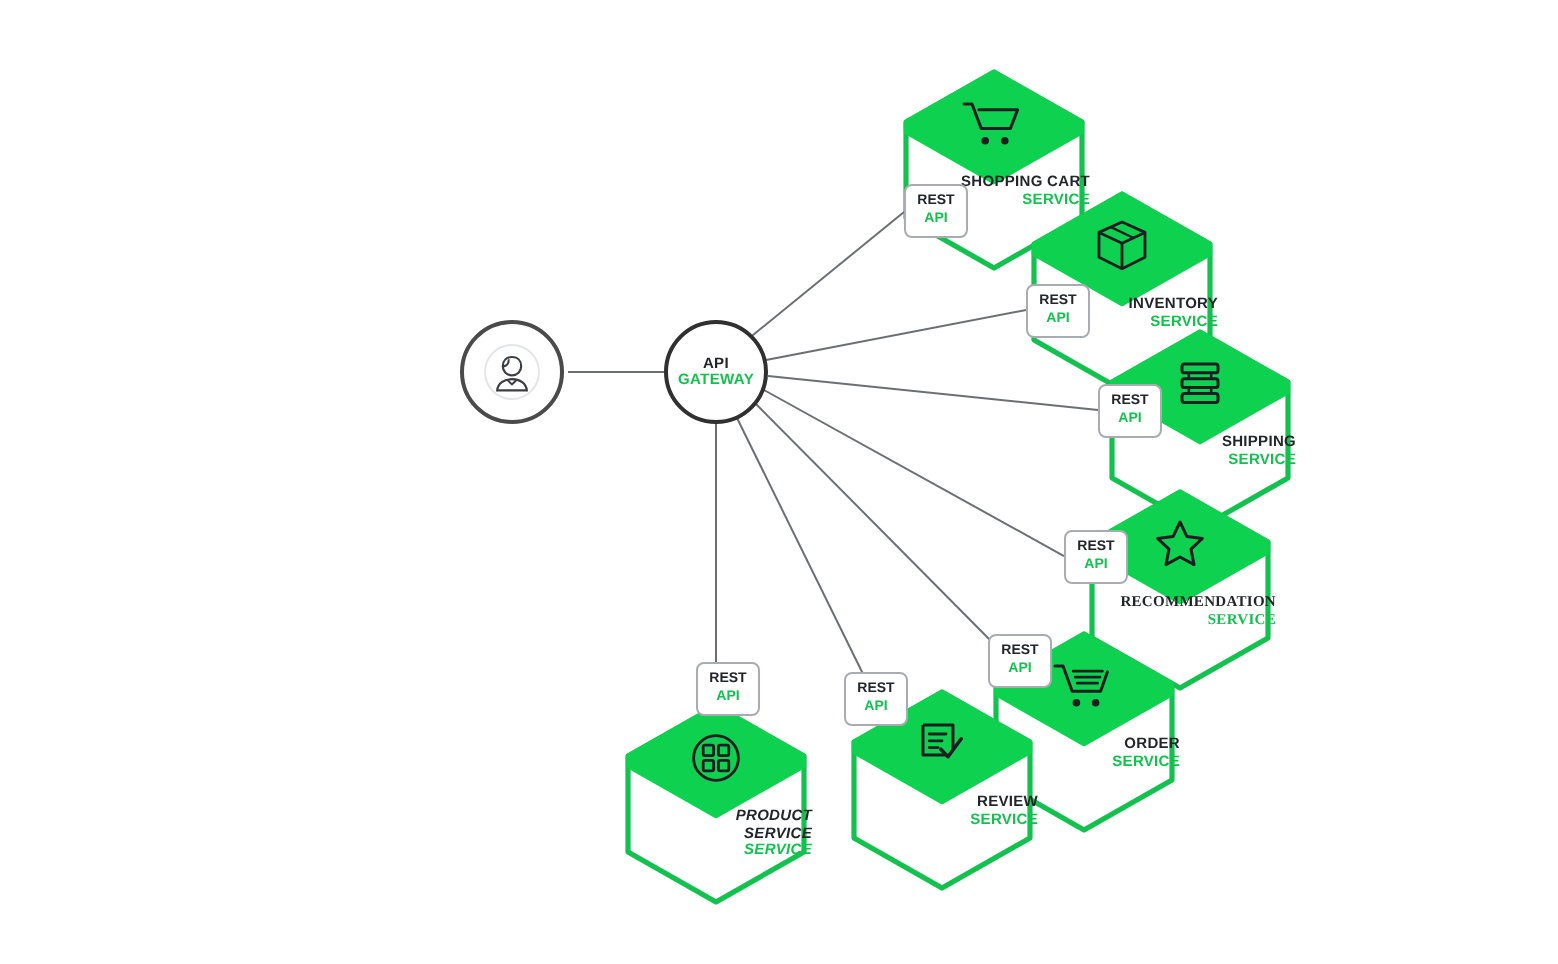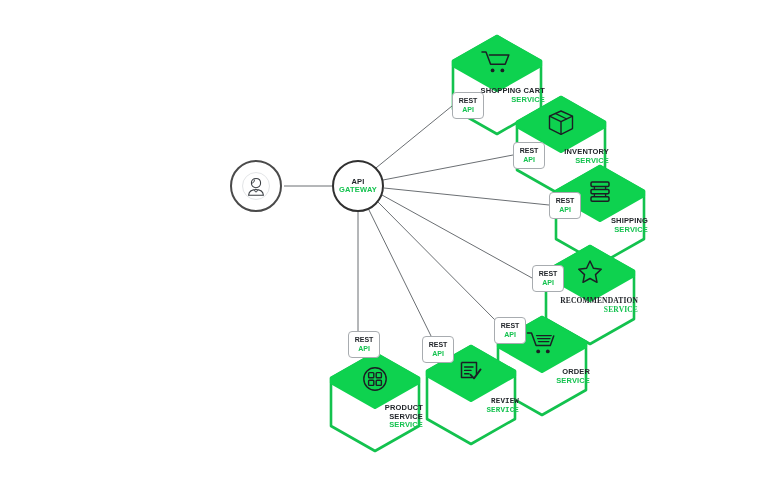--- a/index.html
+++ b/index.html
@@ -273,42 +273,42 @@
         </div>
         <div class="hex-label">
          <span class="hex-name">ORDER</span>
          <span class="hex-sub">SERVICE</span>
        </div>
       </div>
       <div class="badge" style="left: 494px; top: 317px;">
         <span class="b-l1">REST</span>
        <span class="b-l2">API</span>
       </div>
-      <div class="hex" style="left: 423px; top: 343px; font-family: Liberation Mono, monospace;">
+      <div class="hex" style="left: 423px; top: 343px;">
         <svg class="hexshape" viewBox="0 0 96 104" xmlns="http://www.w3.org/2000/svg">
     <polygon points="48,3 92,28 92,76 48,101 4,76 4,28" fill="#ffffff" stroke="#13c24e" stroke-width="2.6" stroke-linejoin="round"></polygon>
     <polygon points="48,3 92,28 92,33 48,58 4,33 4,28" fill="#0ed24f" stroke="#0ed24f" stroke-width="2.2" stroke-linejoin="round"></polygon>
   </svg>
         <div class="hex-icon">
           <svg width="28" height="28" viewBox="0 0 28 28">
       <path d="M4.5 4.5 h15 v12 M4.5 4.5 v15 h11" fill="none" stroke="#1b1f24" stroke-width="1.5" stroke-linejoin="round"></path>
       <path d="M7.6 9 h8.4 M7.6 12.4 h6.4 M7.6 15.8 h4.4" stroke="#1b1f24" stroke-width="1.4" stroke-linecap="round"></path>
       <path d="M13.4 16.6 l3.6 3.8 l6.6 -9" fill="none" stroke="#1b1f24" stroke-width="1.8" stroke-linecap="round" stroke-linejoin="round"></path>
     </svg>
         </div>
         <div class="hex-label">
          <span class="hex-name">REVIEW</span>
          <span class="hex-sub">SERVICE</span>
        </div>
       </div>
       <div class="badge" style="left: 422px; top: 336px;">
         <span class="b-l1">REST</span>
        <span class="b-l2">API</span>
       </div>
-      <div class="hex" style="left: 327px; top: 350px;">
+      <div class="hex" style="left: 310px; top: 350px; font-style: italic;">
         <svg class="hexshape" viewBox="0 0 96 104" xmlns="http://www.w3.org/2000/svg">
     <polygon points="48,3 92,28 92,76 48,101 4,76 4,28" fill="#ffffff" stroke="#13c24e" stroke-width="2.6" stroke-linejoin="round"></polygon>
     <polygon points="48,3 92,28 92,33 48,58 4,33 4,28" fill="#0ed24f" stroke="#0ed24f" stroke-width="2.2" stroke-linejoin="round"></polygon>
   </svg>
         <div class="hex-icon">
           <svg width="30" height="30" viewBox="0 0 30 30">
       <circle cx="15" cy="15" r="11.2" fill="none" stroke="#1b1f24" stroke-width="1.4"></circle>
       <rect x="8.6" y="8.6" width="5.2" height="5.2" rx="0.8" fill="none" stroke="#1b1f24" stroke-width="1.4"></rect>
       <rect x="16.2" y="8.6" width="5.2" height="5.2" rx="0.8" fill="none" stroke="#1b1f24" stroke-width="1.4"></rect>
       <rect x="8.6" y="16.2" width="5.2" height="5.2" rx="0.8" fill="none" stroke="#1b1f24" stroke-width="1.4"></rect>

